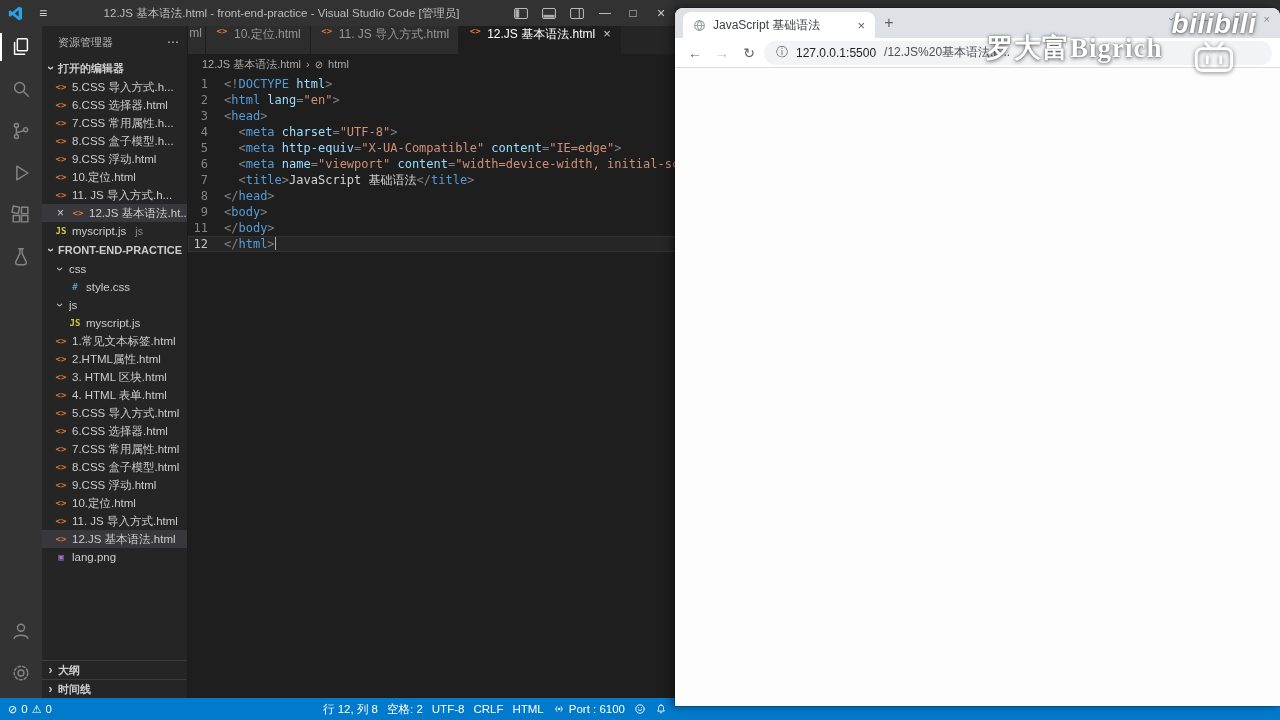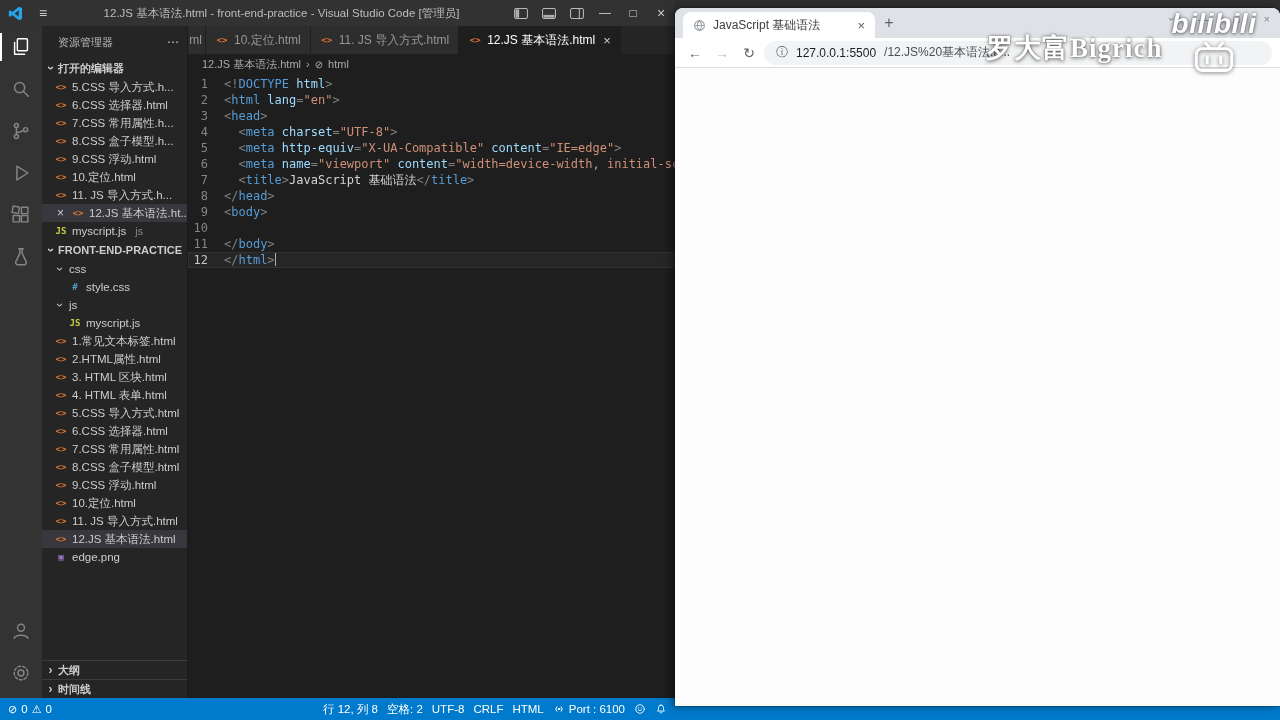--- a/index.html
+++ b/index.html
@@ -38,21 +38,21 @@
   .oe-close { width:13px; flex:none; color:#cccccc; font-size:12px; text-align:center; }
   .suffix { color:#8a8a8a; margin-left:5px; font-size:10.5px; }
   .fi { font-family:"DejaVu Sans Mono",monospace; font-size:9px; font-weight:bold; width:14px; flex:none; text-align:center; }
   .fi-html { color:#e37933; } .fi-js { color:#cbcb41; } .fi-css { color:#519aba; } .fi-image { color:#a074c4; }
   .sb-bottom { margin-top:auto; }
   .sb-bottom .sb-header { border-top:1px solid #3c3c3c; height:19px; }
 
   .editor { flex:1; display:flex; flex-direction:column; background:#1e1e1e; min-width:0; }
   .tabbar { height:28px; background:#252526; display:flex; align-items:stretch; flex:none; }
   #tabs { display:flex; }
-  .etab { display:flex; align-items:center; gap:5px; padding:0 9px; background:#2d2d2d; color:#969696;
+  .etab { display:flex; align-items:flex-start; gap:5px; padding:0 9px; background:#2d2d2d; color:#969696;
           font-size:12px; border-right:1px solid #1e1e1e; white-space:nowrap; }
   .etab.active { background:#1e1e1e; color:#ffffff; }
   .etab.partial { width:18px; padding:0 3px; overflow:hidden; justify-content:flex-end; }
   .tclose { margin-left:3px; color:#cccccc; font-size:13px; }
   .editor-actions { margin-left:auto; display:flex; align-items:center; gap:12px; color:#c5c5c5; padding:0 10px; }
   .ea-more { font-size:13px; }
 
   .breadcrumb { height:20px; display:flex; align-items:center; font-size:11px; color:#a9a9a9; padding-left:14px; gap:5px; flex:none; }
   .bc-sym { font-size:10px; color:#a9a9a9; }
 
@@ -313,21 +313,21 @@
           <div class="sbrow" style="padding-left: 12px;">
             <span class="fi fi-html">&lt;&gt;</span>
             <span class="lbl">11. JS 导入方式.html</span>
           </div>
           <div class="sbrow selected" style="padding-left: 12px;">
             <span class="fi fi-html">&lt;&gt;</span>
             <span class="lbl">12.JS 基本语法.html</span>
           </div>
           <div class="sbrow" style="padding-left: 12px;">
             <span class="fi fi-image">▣</span>
-            <span class="lbl">edge.png</span>
+            <span class="lbl">lang.png</span>
           </div>
         </div>
 
       <div class="sb-bottom">
         <div class="sb-header">
           <span class="chev-sm">›</span>
           <span>大纲</span>
         </div>
         <div class="sb-header">
           <span class="chev-sm">›</span>
@@ -404,24 +404,20 @@
               <span class="lnum">7</span>
               <span class="ctext"><span class="tk-x">  </span><span class="tk-p">&lt;</span><span class="tk-t">title</span><span class="tk-p">&gt;</span><span class="tk-x">JavaScript 基础语法</span><span class="tk-p">&lt;/</span><span class="tk-t">title</span><span class="tk-p">&gt;</span></span>
             </div>
             <div class="cline">
               <span class="lnum">8</span>
               <span class="ctext"><span class="tk-p">&lt;/</span><span class="tk-t">head</span><span class="tk-p">&gt;</span></span>
             </div>
             <div class="cline">
               <span class="lnum">9</span>
               <span class="ctext"><span class="tk-p">&lt;</span><span class="tk-t">body</span><span class="tk-p">&gt;</span></span>
-            </div>
-            <div class="cline">
-              <span class="lnum">10</span>
-              <span class="ctext"></span>
             </div>
             <div class="cline">
               <span class="lnum">11</span>
               <span class="ctext"><span class="tk-p">&lt;/</span><span class="tk-t">body</span><span class="tk-p">&gt;</span></span>
             </div>
             <div class="cline cur">
               <span class="lnum curnum">12</span>
               <span class="ctext"><span class="tk-p">&lt;/</span><span class="tk-t">html</span><span class="tk-p">&gt;</span></span>
               <span class="caret"></span>
             </div>

